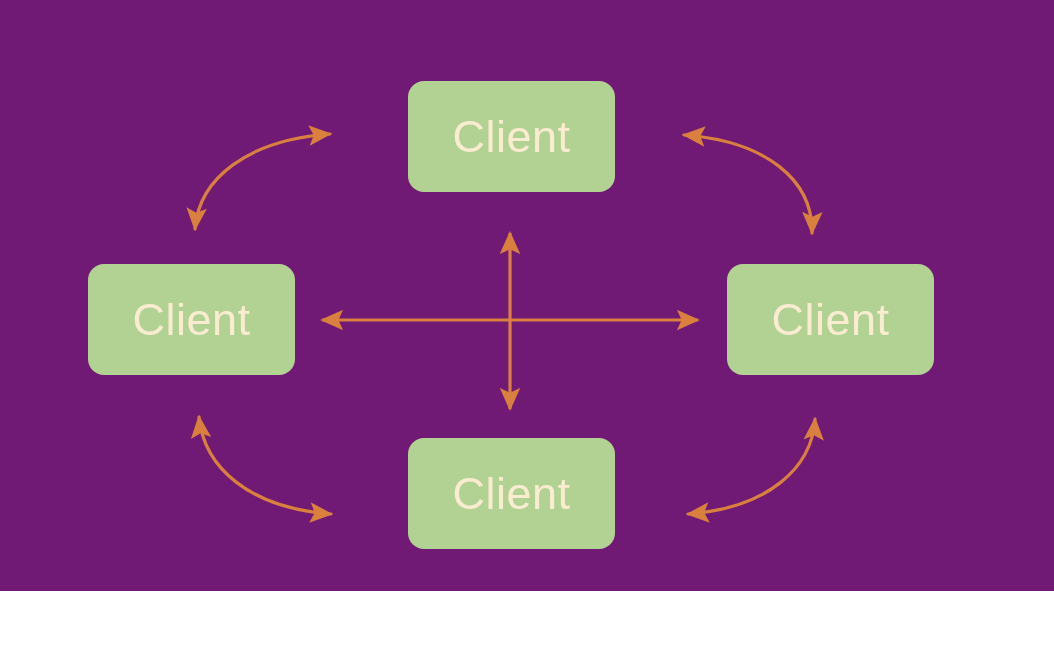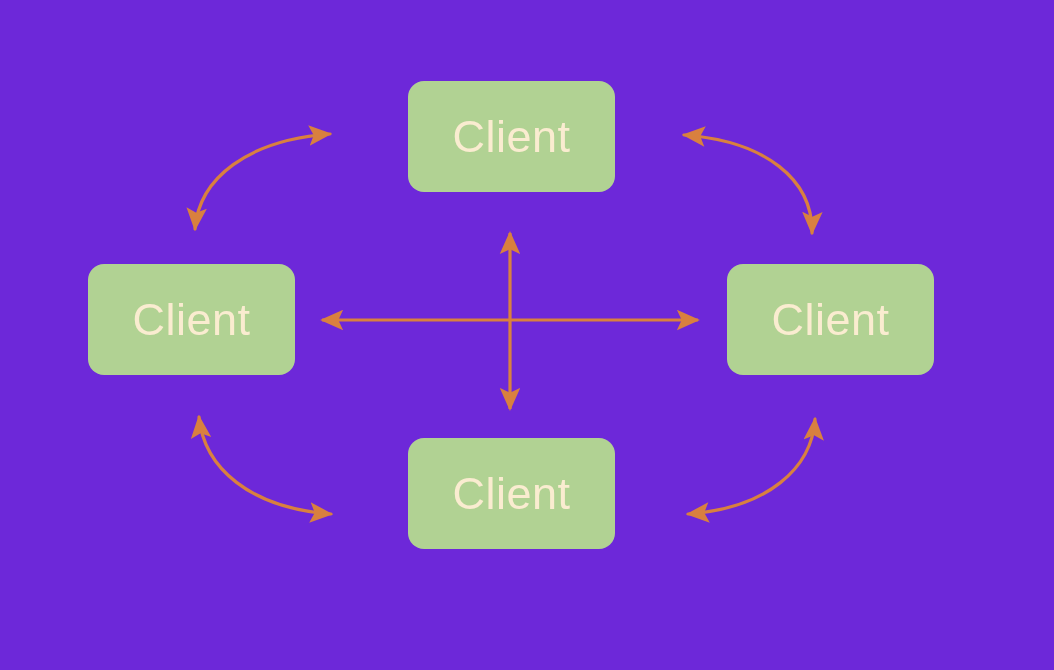--- a/index.html
+++ b/index.html
@@ -6,22 +6,22 @@
     margin: 0;
     padding: 0;
     background: #ffffff;
   }
   body {
     font-family: "Liberation Sans", sans-serif;
   }
   #canvas {
     position: relative;
     width: 1054px;
-    height: 670px;
-    background: #6d28d9;
+    height: 591px;
+    background: #701a75;
     overflow: hidden;
   }
   .node {
     position: absolute;
     display: flex;
     align-items: center;
     justify-content: center;
     border-radius: 16px;
     box-sizing: border-box;
   }

